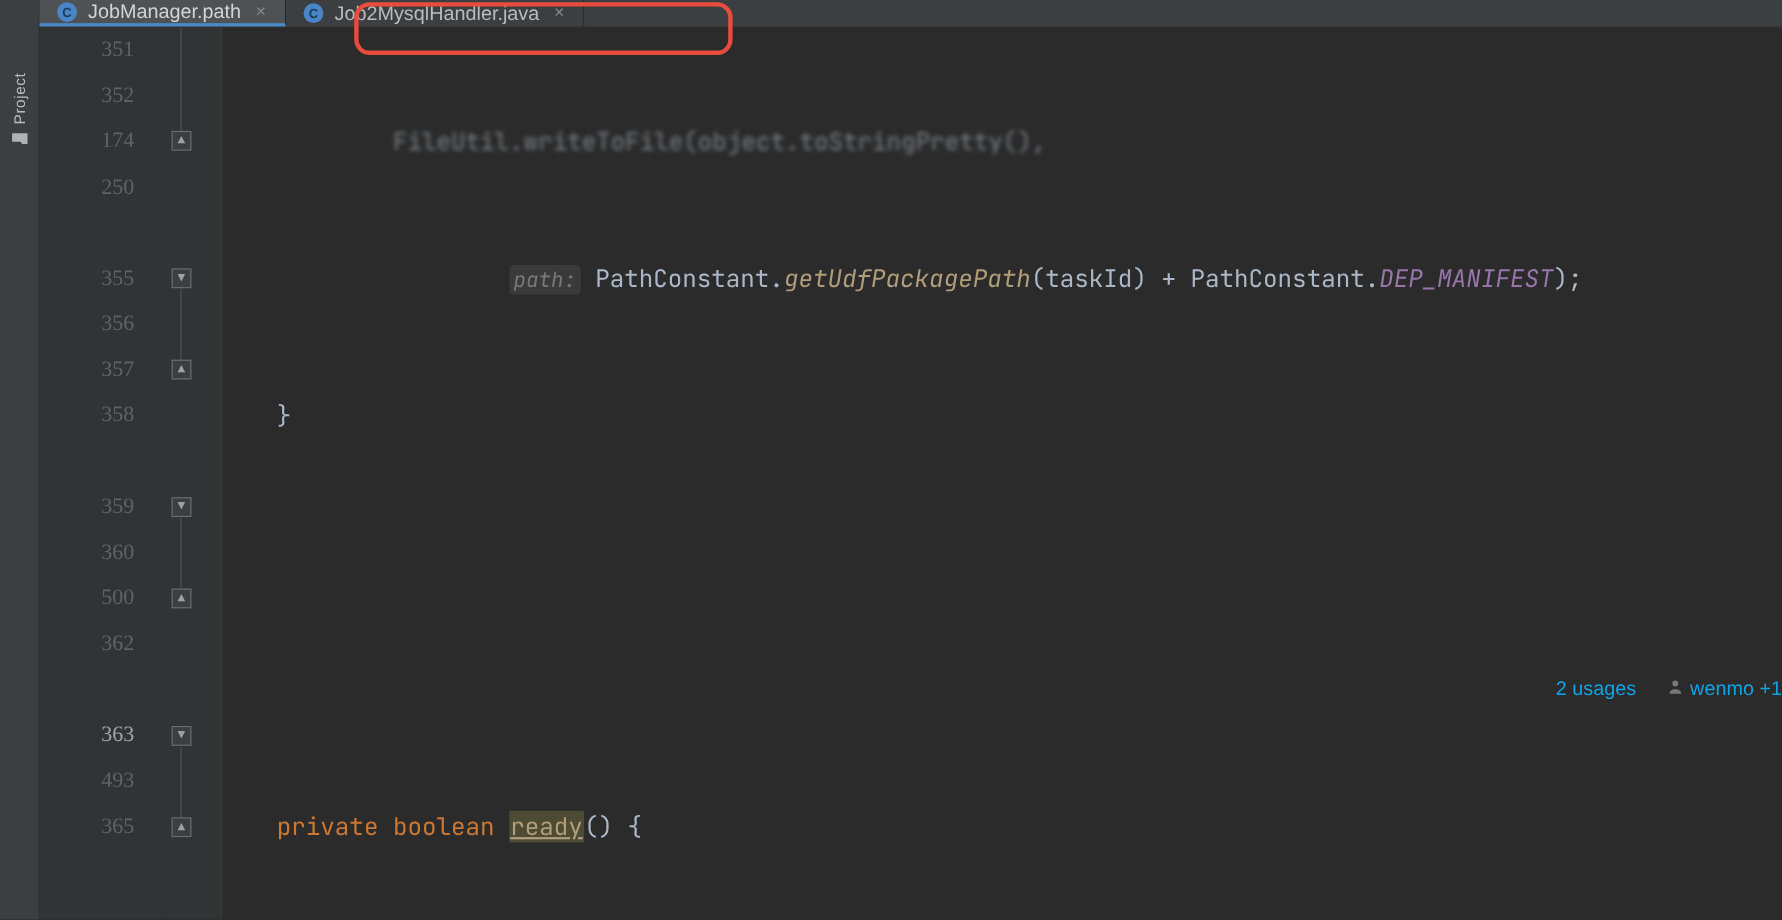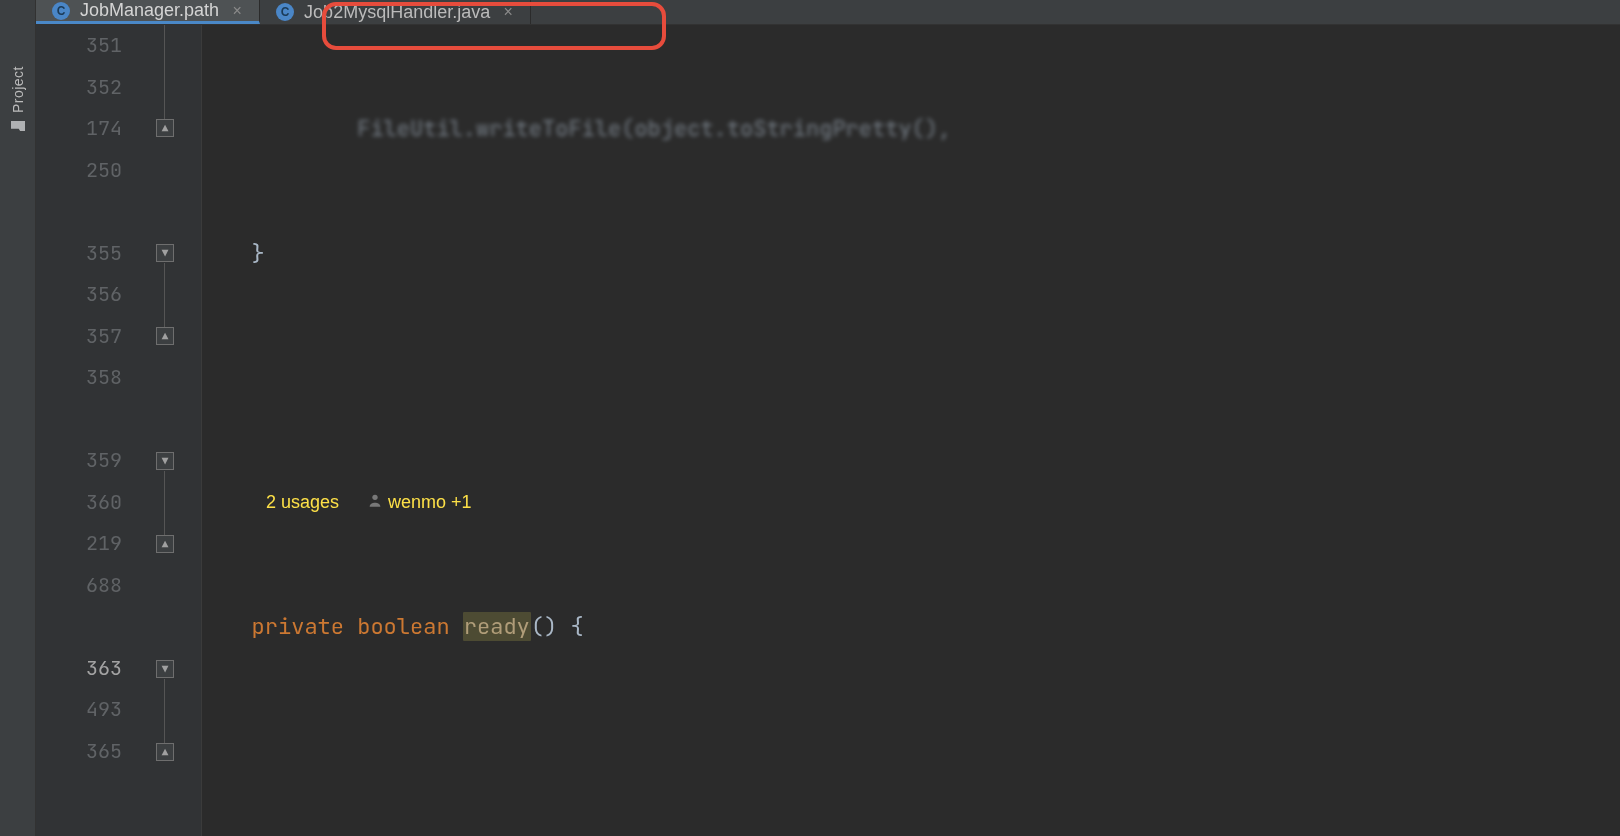--- a/index.html
+++ b/index.html
@@ -84,21 +84,21 @@
   }
   .gutter {
     width: 110px;
     background: #313335;
     font-size: 20px;
     color: #606366;
     text-align: right;
     padding-right: 24px;
     font-family: "JetBrains Mono", monospace;
   }
-  .gutter-line { height: 41.5px; line-height: 41.5px; }
+  .gutter-line { height: 41.5px; line-height: 41.5px; font-family: Liberation Serif, serif; }
   .gutter-line.current { color: #a3a3a3; }
   .foldcol {
     width: 56px;
     background: #313335;
     border-right: 1px solid #3b3b3b;
     position: relative;
   }
   .fold {
     position: absolute;
     left: 10px;
@@ -122,32 +122,32 @@
     line-height: 41.5px;
     font-family: "JetBrains Mono", Menlo, monospace;
     white-space: pre;
   }
   .code-line { height: 41.5px; padding-left: 10px; }
   .hint-line {
     height: 41.5px;
     padding-left: 64px;
     font-family: Arial, sans-serif;
     font-size: 18px;
-    color: #fde047;
-    display: flex; align-items: center; gap: 28px;
+    color: #0ea5e9;
+    display: flex; align-items: center; gap: 28px; justify-content: flex-end;
   }
   .person-icon { width:16px; height:16px; fill:#787878; }
   .kw   { color: #cc7832; }
   .ident{ color: #a9b7c6; }
   .call { color: #b09d79; }
   .type { color: #a9b7c6; }
   .italcall { color: #b09d79; font-style: italic; }
   .field { color: #9876aa; }
   .hintparam { color: #787878; font-style: italic; background:#3a3a3a; padding:1px 4px; border-radius:4px; font-size:19px;}
-  .hl { background: #4d4b33; border-radius:1px; padding:0 1px;}
+  .hl { background: #4d4b33; border-radius:1px; padding:0 1px;text-decoration:underline;}
   .blurline {
     filter: blur(2px);
     opacity: 0.6;
   }
 </style>
 </head>
 <body>
 
 <div class="sidebar">
   <div class="sidebar-label">Project</div>
@@ -179,22 +179,22 @@
       <div class="gutter-line">174</div>
       <div class="gutter-line">250</div>
       <div class="gutter-line"></div>
       <div class="gutter-line">355</div>
       <div class="gutter-line">356</div>
       <div class="gutter-line">357</div>
       <div class="gutter-line">358</div>
       <div class="gutter-line"></div>
       <div class="gutter-line">359</div>
       <div class="gutter-line">360</div>
-      <div class="gutter-line">219</div>
-      <div class="gutter-line">688</div>
+      <div class="gutter-line">500</div>
+      <div class="gutter-line">362</div>
       <div class="gutter-line"></div>
       <div class="gutter-line current">363</div>
       <div class="gutter-line">493</div>
       <div class="gutter-line">365</div>
     </div>
 
     <div class="foldcol">
       <div class="fold-bar" style="top:0;height:100px;"></div>
       <div class="fold" style="top:94px;">▲</div>
       <div class="fold" style="top:219px;">▼</div>
@@ -203,20 +203,21 @@
       <div class="fold" style="top:427px;">▼</div>
       <div class="fold-bar" style="top:446px;height:64px;"></div>
       <div class="fold" style="top:510px;">▲</div>
       <div class="fold" style="top:635px;">▼</div>
       <div class="fold-bar" style="top:654px;height:64px;"></div>
       <div class="fold" style="top:718px;">▲</div>
     </div>
 
     <div class="code">
       <div class="code-line blurline">           <span class="ident">FileUtil.writeToFile(object.toStringPretty(),</span></div>
+      <div class="code-line">                   <span class="hintparam">path:</span> <span class="type">PathConstant.</span><span class="italcall">getUdfPackagePath</span><span class="ident">(taskId) + PathConstant.</span><span class="field" style="font-style:italic">DEP_MANIFEST</span><span class="ident">);</span></div>
       <div class="code-line">   <span class="ident">}</span></div>
       <div class="code-line"></div>
       <div class="hint-line"><span>2 usages</span><span><svg class="person-icon" viewBox="0 0 24 24">
               <circle cx="12" cy="8" r="4"></circle>
               <path d="M4 22c0-4 4-6 8-6s8 2 8 6z"></path>
             </svg> <span>wenmo +1</span></span></div>
       <div class="code-line">   <span class="kw">private boolean </span><span class="call hl">ready</span><span class="ident">() {</span></div>
       
       
       

